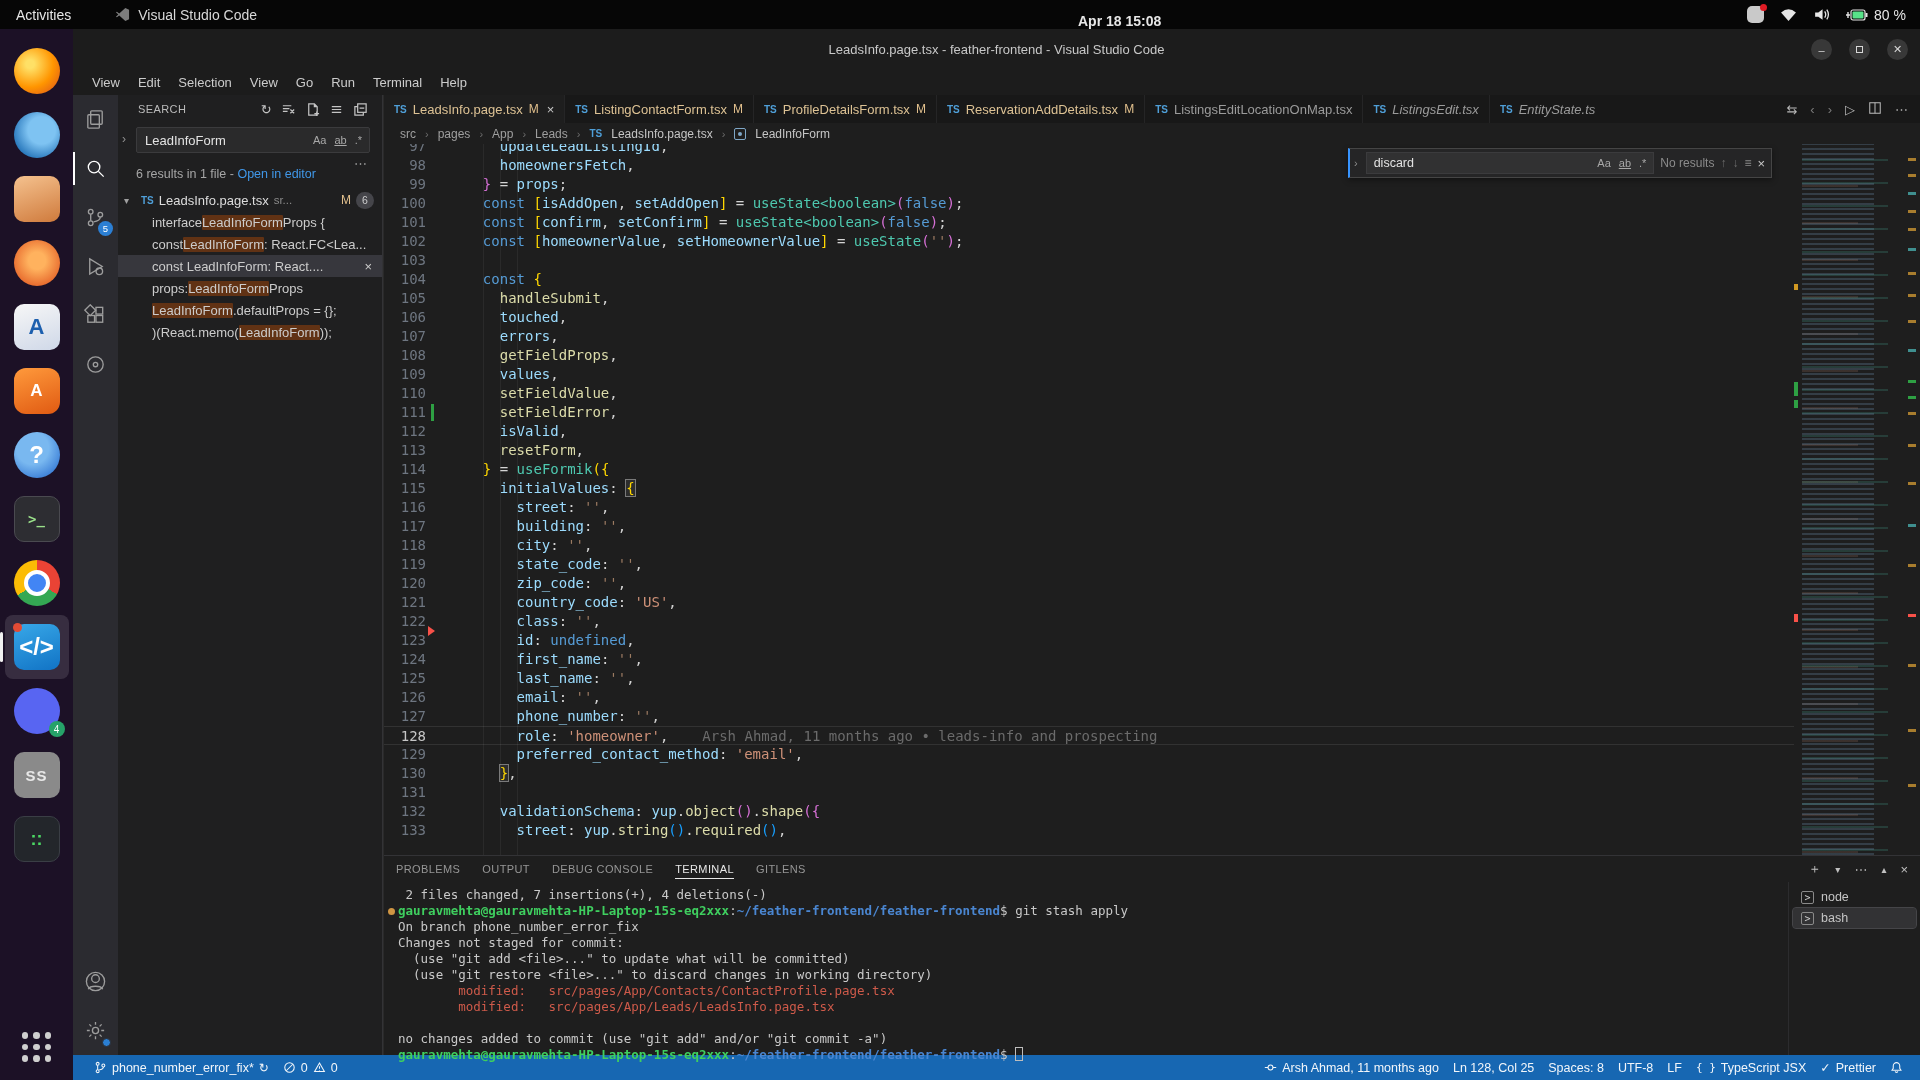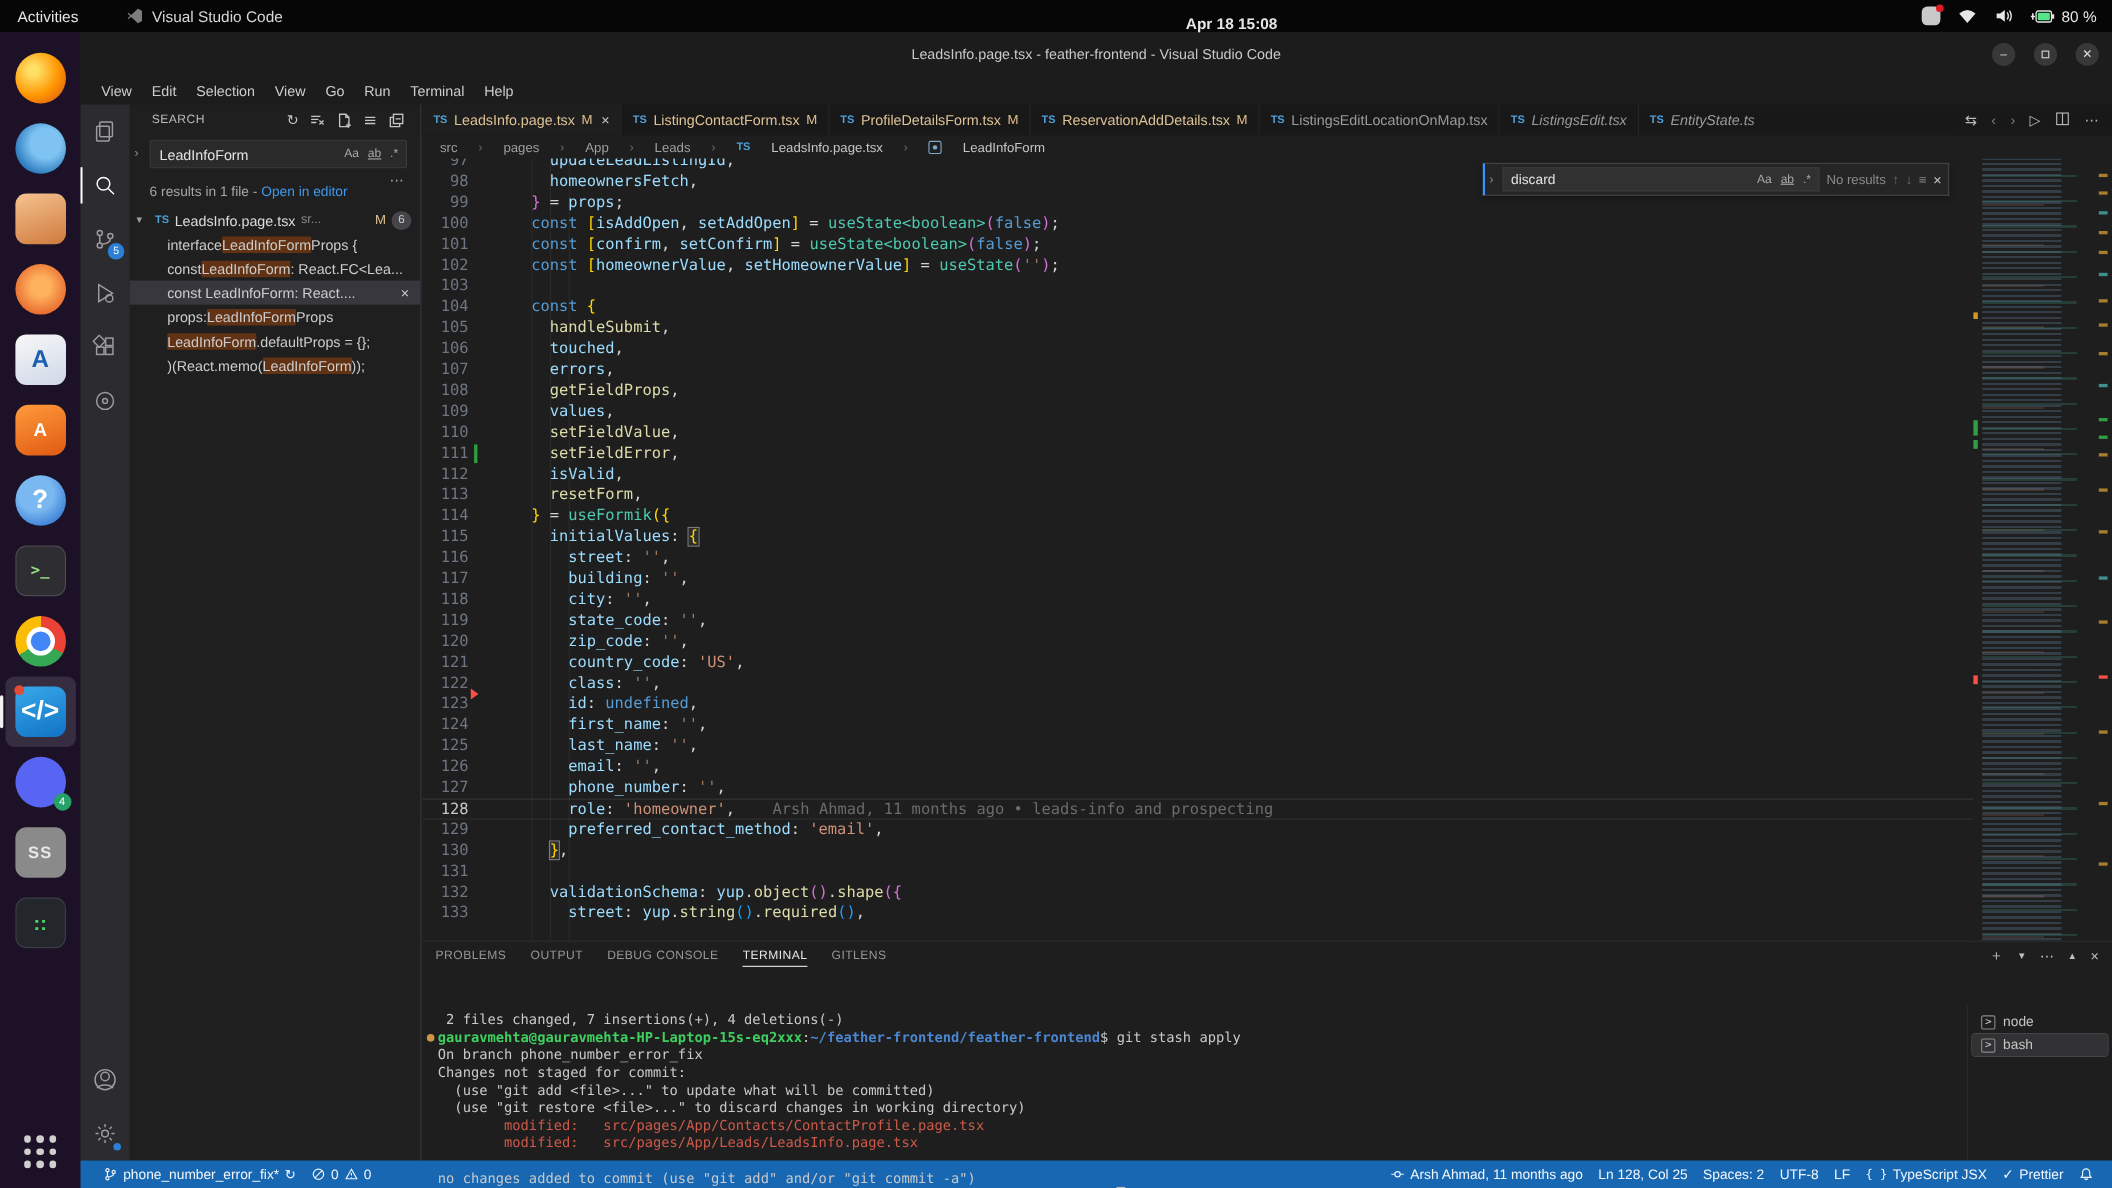--- a/index.html
+++ b/index.html
@@ -105,21 +105,21 @@
   #editor-col { flex:1; display:flex; flex-direction:column; min-width:0; border-left:1px solid #2a2a2a; }
   #tabbar { height:28px; background:#181818; display:flex; align-items:stretch; font-size:13px; position:relative; }
   .tab { display:flex; align-items:center; gap:6px; padding:0 10px; border-right:1px solid #252526; color:#9b9b9b; white-space:nowrap; }
   .tab.active { background:#1e1e1e; }
   .tab .name.mod { color:#ddc294; }
   .tab.preview .name { font-style:italic; }
   .tab .m { color:#e2c08d; font-size:12px; }
   .tab .x { color:#c8c8c8; margin-left:2px; }
   .tab.cut { overflow:hidden; max-width:106px; border-right:none; }
   #tab-actions { margin-left:auto; display:flex; align-items:center; gap:13px; padding:0 12px; color:#b6b6b6; font-size:13px; background:#181818; }
-  #breadcrumbs { height:21px; display:flex; align-items:center; gap:19px; padding-left:16px; font-size:12px; color:#9f9f9f; background:#1e1e1e; }
+  #breadcrumbs { height:21px; display:flex; align-items:center; gap:9px; padding-left:16px; font-size:12px; color:#9f9f9f; background:#1e1e1e; }
   #breadcrumbs .sep { color:#6d6d6d; font-size:11px; }
   #breadcrumbs .sym { width:12px; height:12px; border:1px solid #7fa7c7; border-radius:2px; position:relative; }
   #breadcrumbs .sym::after { content:""; position:absolute; left:3px; top:3px; width:4px; height:4px; background:#7fa7c7; border-radius:50%; }
 
   
   #editor { position:relative; flex:1; min-height:0; overflow:hidden; background:#1e1e1e; }
   #code { position:absolute; left:0; top:-7px; right:126px; font-family:"DejaVu Sans Mono", monospace; font-size:14px; line-height:19px; white-space:pre; }
   .cl { position:relative; height:19px; display:flex; }
   .cl .ln { width:42px; text-align:right; color:#6e7681; flex:none; }
   .cl .txt { padding-left:40px; }
@@ -151,21 +151,21 @@
       repeating-linear-gradient(0deg, rgba(130,175,215,.22) 0 2px, transparent 2px 5px),
       repeating-linear-gradient(0deg, transparent 0 7px, rgba(78,201,176,.18) 7px 9px, transparent 9px 23px),
       repeating-linear-gradient(0deg, transparent 0 11px, rgba(206,145,120,.16) 11px 13px, transparent 13px 37px);
     background-size:72px 100%, 86px 100%, 56px 100%;
     background-repeat:no-repeat; background-position:8px 0, 8px 3px, 8px 9px; }
   .mm-mark { position:absolute; left:0; width:4px; }
   #ruler { position:absolute; top:0; right:0; width:16px; bottom:0; background:#1e1e1e; }
   .rl-mark { position:absolute; left:4px; width:8px; height:3px; }
 
   
-  #panel { height:200px; border-top:1px solid #333336; display:flex; flex-direction:column; background:#1e1e1e;gap:32px; }
+  #panel { height:200px; border-top:1px solid #333336; display:flex; flex-direction:column; background:#1e1e1e; }
   #panel-header { height:26px; display:flex; align-items:center; padding:0 12px; }
   .ptab { font-size:11px; letter-spacing:.4px; color:#969696; margin-right:22px; height:100%; display:flex; align-items:center; position:relative; }
   .ptab.active { color:#e7e7e7; }
   .ptab.active::after { content:""; position:absolute; left:0; right:0; bottom:3px; height:1px; background:#e7e7e7; }
   #panel-actions { margin-left:auto; display:flex; gap:14px; color:#c0c0c0; font-size:13px; align-items:center; }
   #panel-body { flex:1; display:flex; min-height:0; }
   #terminal { flex:1; font-family:"DejaVu Sans Mono", monospace; font-size:12.5px; line-height:16px; padding:5px 0 0 14px; white-space:pre; position:relative; }
   .tl { position:relative; height:16px; }
   .tl .dot { position:absolute; left:-10px; top:5px; width:7px; height:7px; border-radius:50%; background:#cf9543; }
   .td { color:#c9c9c9; } .tg { color:#3fcf5f; font-weight:bold; } .tb { color:#4a86d1; font-weight:bold; } .tr { color:#ce5a4a; }
@@ -646,21 +646,21 @@
           <svg viewBox="0 0 16 16">
               <circle cx="8" cy="8" r="3"></circle>
               <path d="M1 8h4M11 8h4"></path>
             </svg>
           <span>Arsh Ahmad, 11 months ago</span>
         </div>
         <div class="sb-item">
             <span>Ln 128, Col 25</span>
           </div>
         <div class="sb-item">
-            <span>Spaces: 2</span>
+            <span>Spaces: 8</span>
           </div>
         <div class="sb-item">
             <span>UTF-8</span>
           </div>
         <div class="sb-item">
             <span>LF</span>
           </div>
         <div class="sb-item">
           <span class="mono" style="font-size:11px;">{ }</span>
           <span>TypeScript JSX</span>

